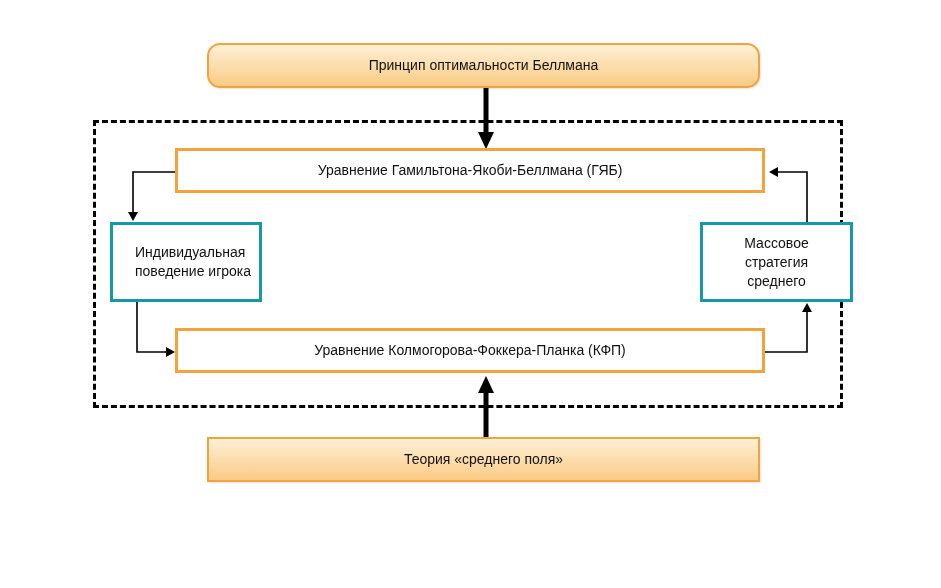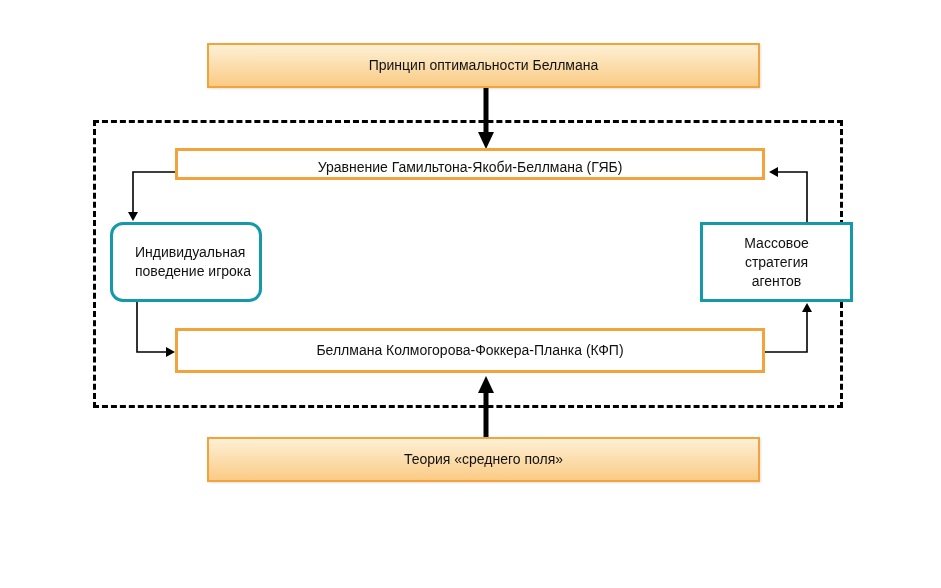--- a/index.html
+++ b/index.html
@@ -28,27 +28,27 @@
     box-shadow: 1px 1px 2px rgba(0,0,0,0.12);
   }
   .orange-outline {
     background: var(--box-fill, #FFFFFF);
     border: 3px solid var(--orange-border, #F2A33C);
   }
   .teal-outline {
     background: var(--box-fill, #FFFFFF);
     border: 3px solid var(--teal-border, #1499A8);
   }
-  .top-box    { left: 207px; top: 43px;  width: 553px; height: 45px; }
-  .hjb-box    { left: 175px; top: 148px; width: 590px; height: 32px; align-items: flex-end; }
+  .top-box    { left: 207px; top: 43px;  width: 553px; height: 45px; border-radius: 13px; }
+  .hjb-box    { left: 175px; top: 148px; width: 590px; height: 45px; }
   .kfp-box    { left: 175px; top: 328px; width: 590px; height: 45px; }
   .bottom-box { left: 207px; top: 437px; width: 553px; height: 45px; }
   .left-teal  {
     left: 110px; top: 222px; width: 152px; height: 80px;
-    justify-content: flex-start; text-align: left; padding-left: 22px; border-radius: 13px;
+    justify-content: flex-start; text-align: left; padding-left: 22px;
   }
   .right-teal { left: 680px; top: 222px; width: 153px; height: 80px; margin-left: 20px; }
   .multiline { display: block; }
   .dashed-region {
     position: absolute;
     left: 93px; top: 120px;
     width: 750px; height: 288px;
     box-sizing: border-box;
     border: 3px dashed var(--arrow, #000000);
   }
@@ -110,25 +110,25 @@
     <span>
       <span class="multiline">Индивидуальная</span>
       <span class="multiline">поведение игрока</span>
     </span>
   </div>
 
   <div class="box teal-outline right-teal">
     <span>
       <span class="multiline">Массовое</span>
       <span class="multiline">стратегия</span>
-      <span class="multiline">агентов</span>
+      <span class="multiline">среднего</span>
     </span>
   </div>
 
   <div class="box orange-outline kfp-box">
-    <span>Беллмана Колмогорова-Фоккера-Планка (КФП)</span>
+    <span>Уравнение Колмогорова-Фоккера-Планка (КФП)</span>
   </div>
 
   <div class="box orange-grad bottom-box">
     <span>Теория «среднего поля»</span>
   </div>
 
 </div>
 
 </body></html>

